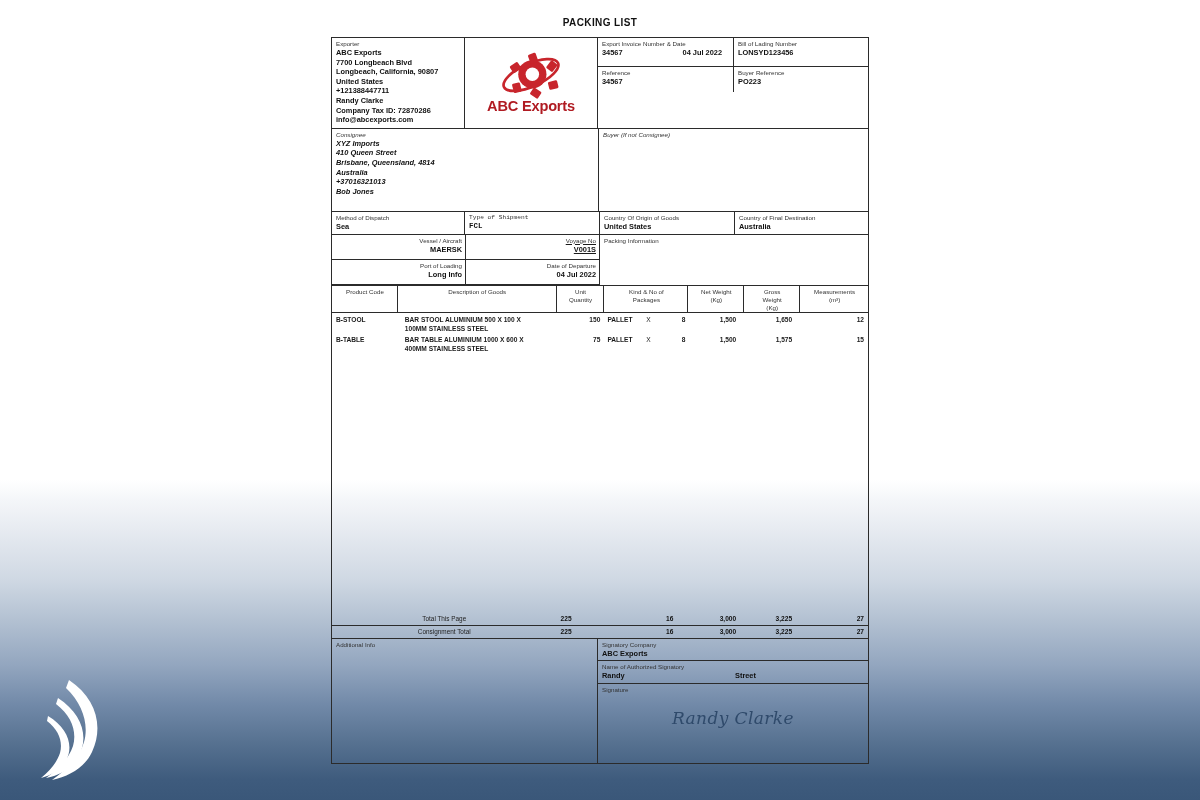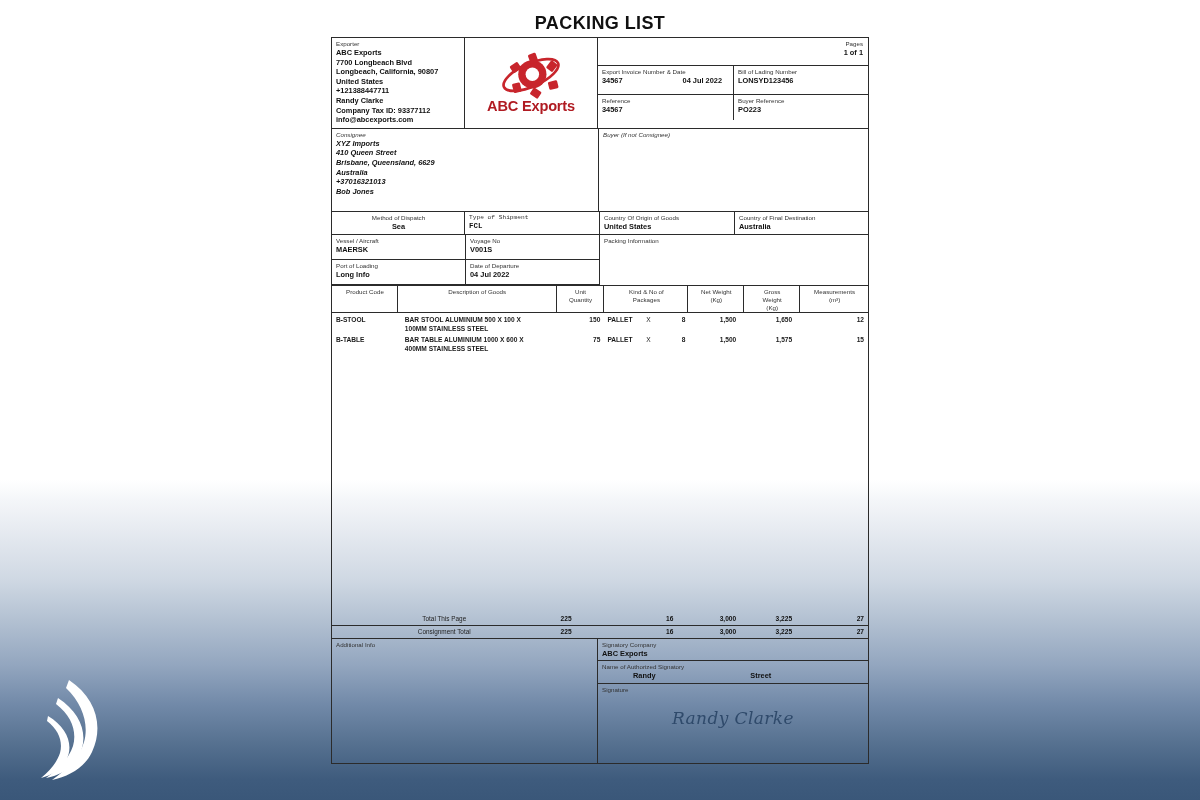--- a/index.html
+++ b/index.html
@@ -47,21 +47,21 @@
   #doc {
     position: absolute;
     left: 331px;
     top: 14px;
     width: 538px;
     color: #1a1a1a;
   }
 
   #doc-title {
     text-align: center;
-    font-size: 18px;
+    font-size: 10px;
     font-weight: bold;
     letter-spacing: 0.4px;
     color: #111;
     margin: 0 0 5px 0;
     height: 18px;
     line-height: 18px;
   }
 
   
   .form-box {
@@ -136,21 +136,21 @@
   #consignee-band { display: flex; font-style: italic; }
   #consignee-cell { width: 268px; box-sizing: border-box; padding: 2px 4px 4px 4px; min-height: 82px;}
   #buyer-cell { width: 270px; box-sizing: border-box; padding: 2px 4px; }
 
   
   .q4 { width: 134px; box-sizing: border-box; }
   .q4r { width: 136px; box-sizing: border-box; font-family: Liberation Mono, monospace; }
 
   
   #vessel-band { display: flex; }
-  #vessel-left { width: 268px; box-sizing: border-box; }
+  #vessel-left { width: 268px; box-sizing: border-box; text-align: right; }
   #packing-cell { width: 270px; box-sizing: border-box; padding: 2px 4px; }
   .vrow { display: flex; height: 24px; }
 
   
   #items-head { display: flex; }
   #items-head .cell {
     text-align: center;
     padding-top: 2px;
     font-size: 6.2px;
     line-height: 8px;
@@ -197,21 +197,21 @@
   .t-net   { width: 56px; box-sizing: border-box; text-align: right; padding-right: 8px;}
   .t-gross { width: 56px; box-sizing: border-box; text-align: right; padding-right: 8px;}
   .t-meas  { width: 68px; box-sizing: border-box; text-align: right; padding-right: 4px;}
 
   
   #footer-band { display: flex; border-bottom: 1px solid #2b2b2b; }
   #addl-cell { width: 268px; box-sizing: border-box; padding: 2px 4px; min-height: 124px;}
   #sig-col { width: 270px; box-sizing: border-box; }
   .sig-sub { padding: 2px 4px; box-sizing: border-box; }
   #sig-name-row { display: flex; }
-  #sig-first { width: 134px; margin-left: 31px; }
+  #sig-first { width: 134px; }
   #sig-last  { width: 130px; }
   #signature-area {
     height: 76px;
     position: relative;
     padding: 2px 4px;
     box-sizing: border-box;
   }
   #signature-script {
     position: absolute;
     left: 50%;
@@ -245,21 +245,21 @@
       <div id="top-band" class="bb">
 
         <div id="exporter-cell" class="br">
           <div class="lbl">Exporter</div>
           <div class="val-lg">ABC Exports</div>
           <div class="val-lg">7700 Longbeach Blvd</div>
           <div class="val-lg">Longbeach, California, 90807</div>
           <div class="val-lg">United States</div>
           <div class="val-lg">+121388447711</div>
           <div class="val-lg">Randy Clarke</div>
-          <div class="val-lg">Company Tax ID: 93377112</div>
+          <div class="val-lg">Company Tax ID: 72870286</div>
           <div class="val-lg">info@abcexports.com</div>
         </div>
 
         <div id="logo-cell">
           <svg id="logo-mark" viewBox="0 0 110 74">
 
             <g transform="rotate(-24 55 34)">
               <ellipse cx="55" cy="34" rx="44" ry="17" fill="none" stroke="#c8252c" stroke-width="4"></ellipse>
             </g>
 
@@ -271,24 +271,20 @@
               <rect x="56" y="54" width="12" height="14" rx="2" transform="rotate(124 62 61)"></rect>
               <rect x="28" y="46" width="12" height="14" rx="2" transform="rotate(166 34 53)"></rect>
               <rect x="26" y="16" width="12" height="14" rx="2" transform="rotate(-124 32 23)"></rect>
             </g>
             <circle cx="57" cy="33" r="10" fill="#ffffff"></circle>
           </svg>
           <div id="logo-word">ABC Exports</div>
         </div>
 
         <div id="top-right">
-          <div id="pages-cell" class="bb">
-            <div class="lbl" style="text-align:right;">Pages</div>
-            <div class="val-lg" style="text-align:right;">1 of 1</div>
-          </div>
 
           <div class="row bb">
             <div class="cell br" style="width:136px;height:28px;">
               <div class="lbl">Export Invoice Number &amp; Date</div>
               <div style="display:flex;justify-content:space-between;padding-right:8px;">
                 <span class="val-lg">34567</span>
                 <span class="val-lg">04 Jul 2022</span>
               </div>
             </div>
             <div class="cell" style="width:134px;height:28px;">
@@ -308,33 +304,33 @@
             </div>
           </div>
         </div>
       </div>
 
       <div id="consignee-band" class="bb">
         <div id="consignee-cell" class="br">
           <div class="lbl">Consignee</div>
           <div class="val-lg">XYZ Imports</div>
           <div class="val-lg">410 Queen Street</div>
-          <div class="val-lg">Brisbane, Queensland, 6629</div>
+          <div class="val-lg">Brisbane, Queensland, 4814</div>
           <div class="val-lg">Australia</div>
           <div class="val-lg">+37016321013</div>
           <div class="val-lg">Bob Jones</div>
         </div>
         <div id="buyer-cell">
           <div class="lbl">Buyer (If not Consignee)</div>
           <div class="val-lg"></div>
         </div>
       </div>
 
       <div class="row bb">
-        <div class="cell br q4" style="height:22px;text-align:center;">
+        <div class="cell br q4" style="height:22px;">
           <div class="lbl">Method of Dispatch</div>
           <div class="val-lg">Sea</div>
         </div>
         <div class="cell br q4r" style="height:22px;">
           <div class="lbl">Type of Shipment</div>
           <div class="val-lg">FCL</div>
         </div>
         <div class="cell br" style="width:136px;height:22px;">
           <div class="lbl">Country Of Origin of Goods</div>
           <div class="val-lg">United States</div>
@@ -345,21 +341,21 @@
         </div>
       </div>
 
       <div id="vessel-band" class="bb">
         <div id="vessel-left" class="br">
           <div class="vrow bb">
             <div class="cell br q4">
               <div class="lbl">Vessel / Aircraft</div>
               <div class="val-lg">MAERSK</div>
             </div>
-            <div class="cell" style="width:133px;">
+            <div class="cell" style="width:133px;text-decoration:underline;">
               <div class="lbl">Voyage No</div>
               <div class="val-lg">V001S</div>
             </div>
           </div>
           <div class="vrow bb">
             <div class="cell br q4">
               <div class="lbl">Port of Loading</div>
               <div class="val-lg">Long Info</div>
             </div>
             <div class="cell" style="width:133px;">

